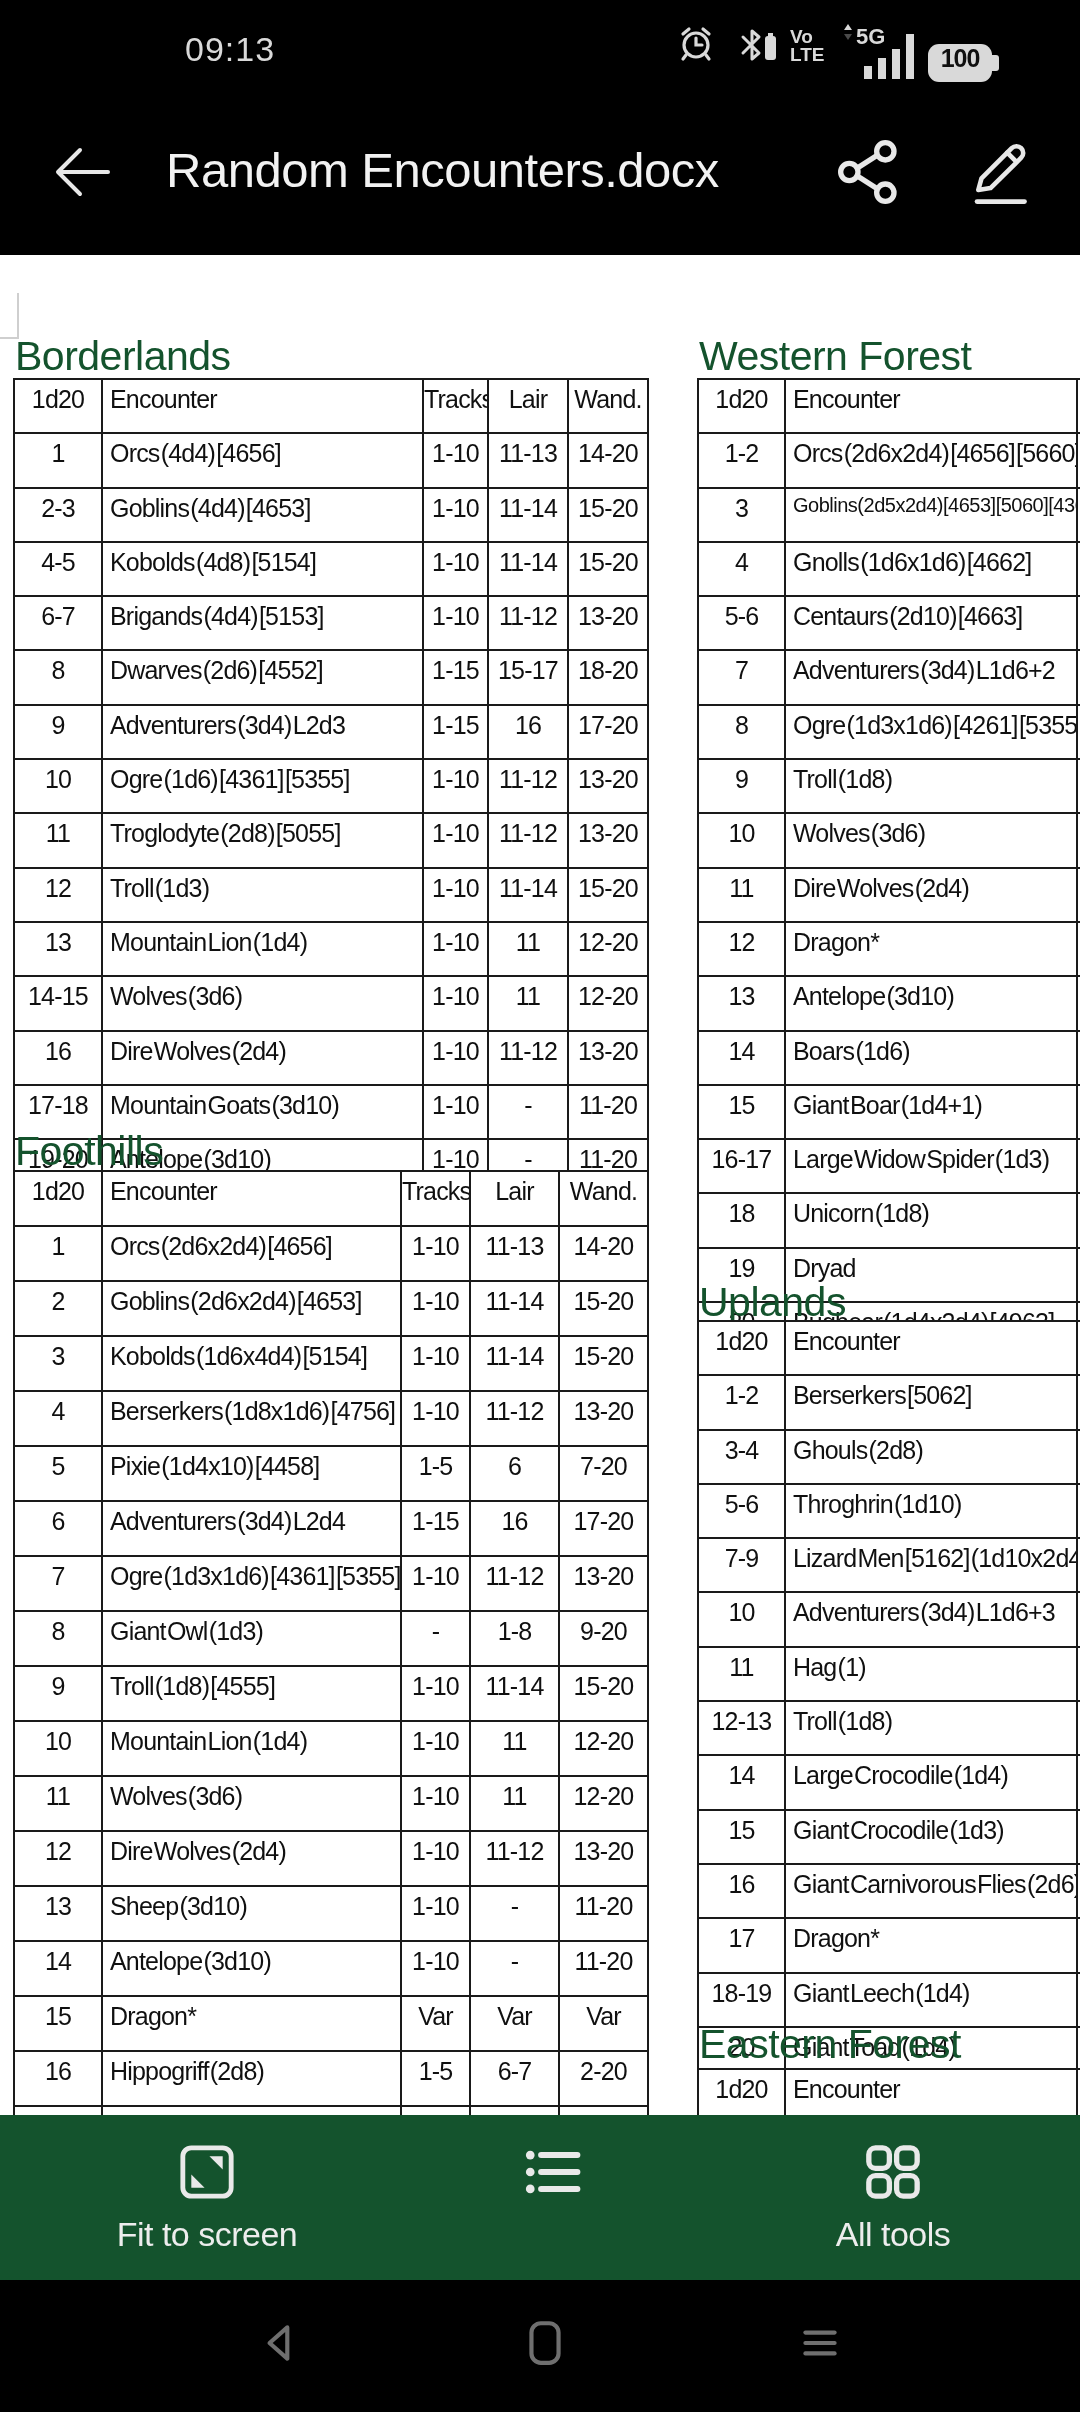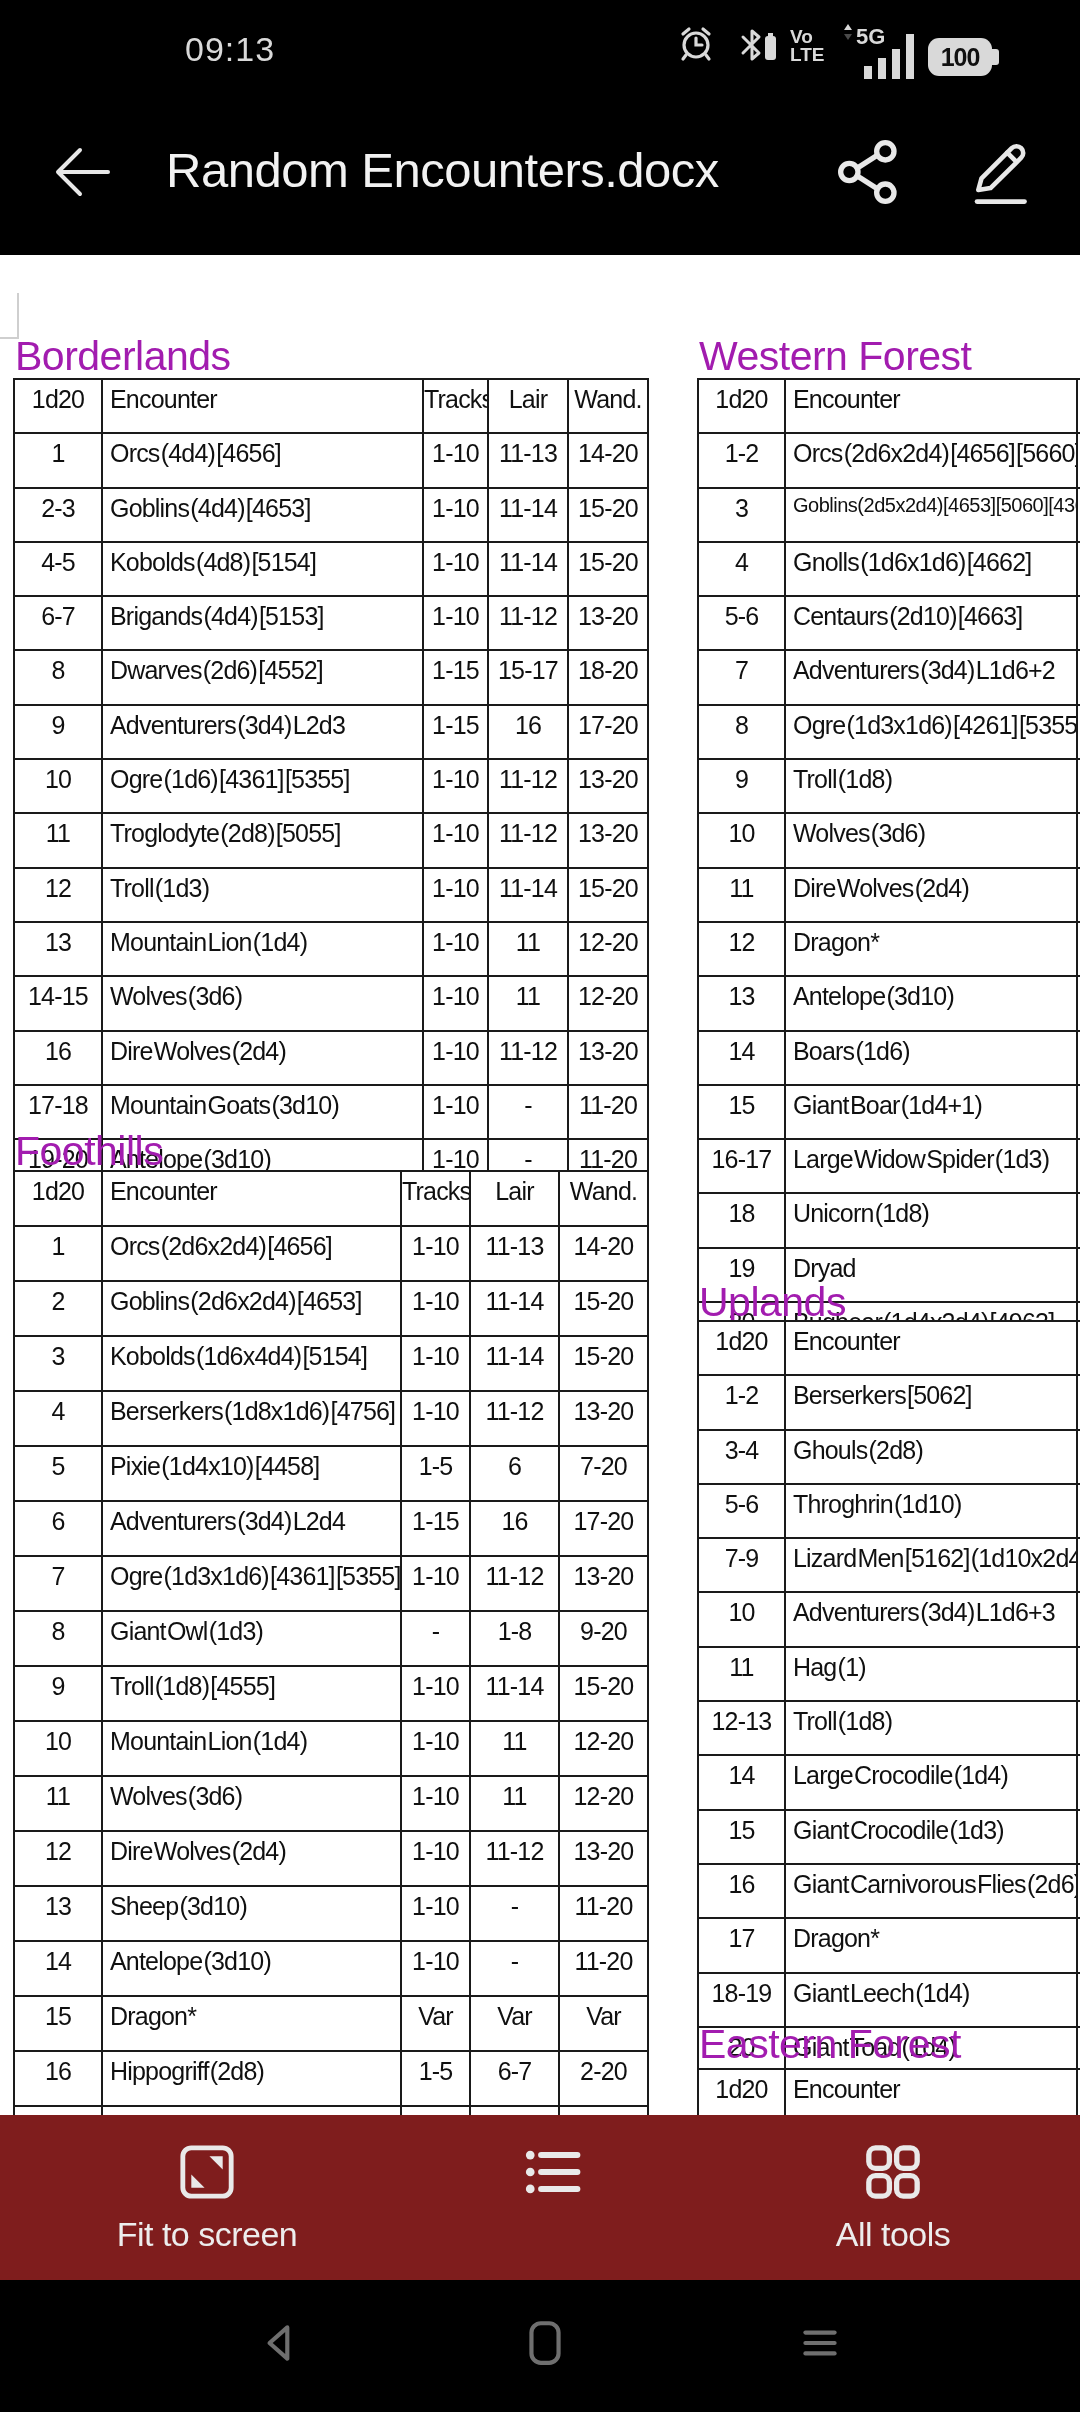--- a/index.html
+++ b/index.html
@@ -3,45 +3,45 @@
 <meta charset="utf-8">
 <style>
   html,body{margin:0;padding:0;background:#000;}
   .screen{position:relative;width:1080px;height:2412px;background:#ffffff;overflow:hidden;
           font-family:"Liberation Sans","DejaVu Sans",sans-serif;}
   
   .top-black{position:absolute;left:0;top:0;width:1080px;height:292px;background:#000;}
   .time{position:absolute;left:185px;top:30px;font-size:34px;font-weight:500;color:#d9d9d9;letter-spacing:1px;}
   .sicon{position:absolute;top:24px;}
   .volte{position:absolute;left:790px;top:28px;color:#d9d9d9;font-size:19px;font-weight:700;line-height:0.95;letter-spacing:0;}
-  .battery{position:absolute;left:928px;top:38px;width:64px;height:38px;background:#d9d9d9;border-radius:11px;
-           display:flex;align-items:center;justify-content:center;}
+  .battery{position:absolute;left:928px;top:44px;width:64px;height:38px;background:#d9d9d9;border-radius:11px;
+           display:flex;align-items:flex-start;justify-content:center;}
   .battery .nub{position:absolute;right:-7px;top:11px;width:7px;height:16px;background:#d9d9d9;border-radius:0 3px 3px 0;}
   .battery span{font-size:25px;font-weight:700;color:#101010;letter-spacing:-1px;}
   .appbar-back{position:absolute;left:50px;top:142px;}
   .appbar-title{position:absolute;left:166px;top:142px;font-size:49px;font-weight:500;color:#f2f2f2;letter-spacing:-0.5px;white-space:nowrap;}
   .appbar-share{position:absolute;left:836px;top:140px;}
   .appbar-edit{position:absolute;left:968px;top:136px;}
   
   .doc{position:absolute;left:0;top:255px;width:1080px;height:1860px;background:#fff;overflow:hidden;}
   .page-corner{position:absolute;left:0;top:38px;width:17px;height:44px;
                border-right:2px solid #cfcfcf;border-bottom:2px solid #cfcfcf;}
-  .sec-heading{position:absolute;font-size:41px;color:#a21caf;letter-spacing:-0.5px;white-space:nowrap;line-height:1.05;}
+  .sec-heading{position:absolute;font-size:41px;color:#14532d;letter-spacing:-0.5px;white-space:nowrap;line-height:1.05;}
   .enc-table{position:absolute;border-collapse:collapse;table-layout:fixed;background:#fff;}
   .enc-table th,.enc-table td{border:2px solid #1a1a1a;color:#101010;font-size:25px;font-weight:400;
       vertical-align:top;text-align:center;padding:5px 0 0 0;letter-spacing:-0.8px;word-spacing:-5px;
       white-space:nowrap;overflow:hidden;line-height:1.12;height:47.3px;}
   .enc-table th:nth-child(2),.enc-table td:nth-child(2){text-align:left;padding-left:7px;}
   .enc-table tr.small td:nth-child(2){font-size:20px;letter-spacing:-0.5px;}
   .pitch50 th,.pitch50 td{height:48px;}
   .right-clip{position:absolute;left:697px;top:0;width:383px;height:1860px;overflow:hidden;}
   .right-clip .enc-table{left:0;}
   .right-clip .sec-heading{left:2px;}
   
-  .toolbar{position:absolute;left:0;top:2115px;width:1080px;height:171px;background:#7f1d1d;}
+  .toolbar{position:absolute;left:0;top:2115px;width:1080px;height:171px;background:#14532d;}
   .tool-item{position:absolute;top:0;width:300px;height:165px;display:flex;flex-direction:column;align-items:center;}
   .tool-item .ticon{margin-top:26px;height:62px;display:flex;align-items:center;justify-content:center;}
   .tool-item .tlabel{margin-top:12px;font-size:34px;color:#ededed;letter-spacing:-0.5px;white-space:nowrap;}
   
   .navbar{position:absolute;left:0;top:2280px;width:1080px;height:132px;background:#000;}
   .nav-btn{position:absolute;top:2296px;width:94px;height:94px;display:flex;align-items:center;justify-content:center;}
   .navbar .nav-btn{top:16px;}
 </style>
 </head>
 <body>

